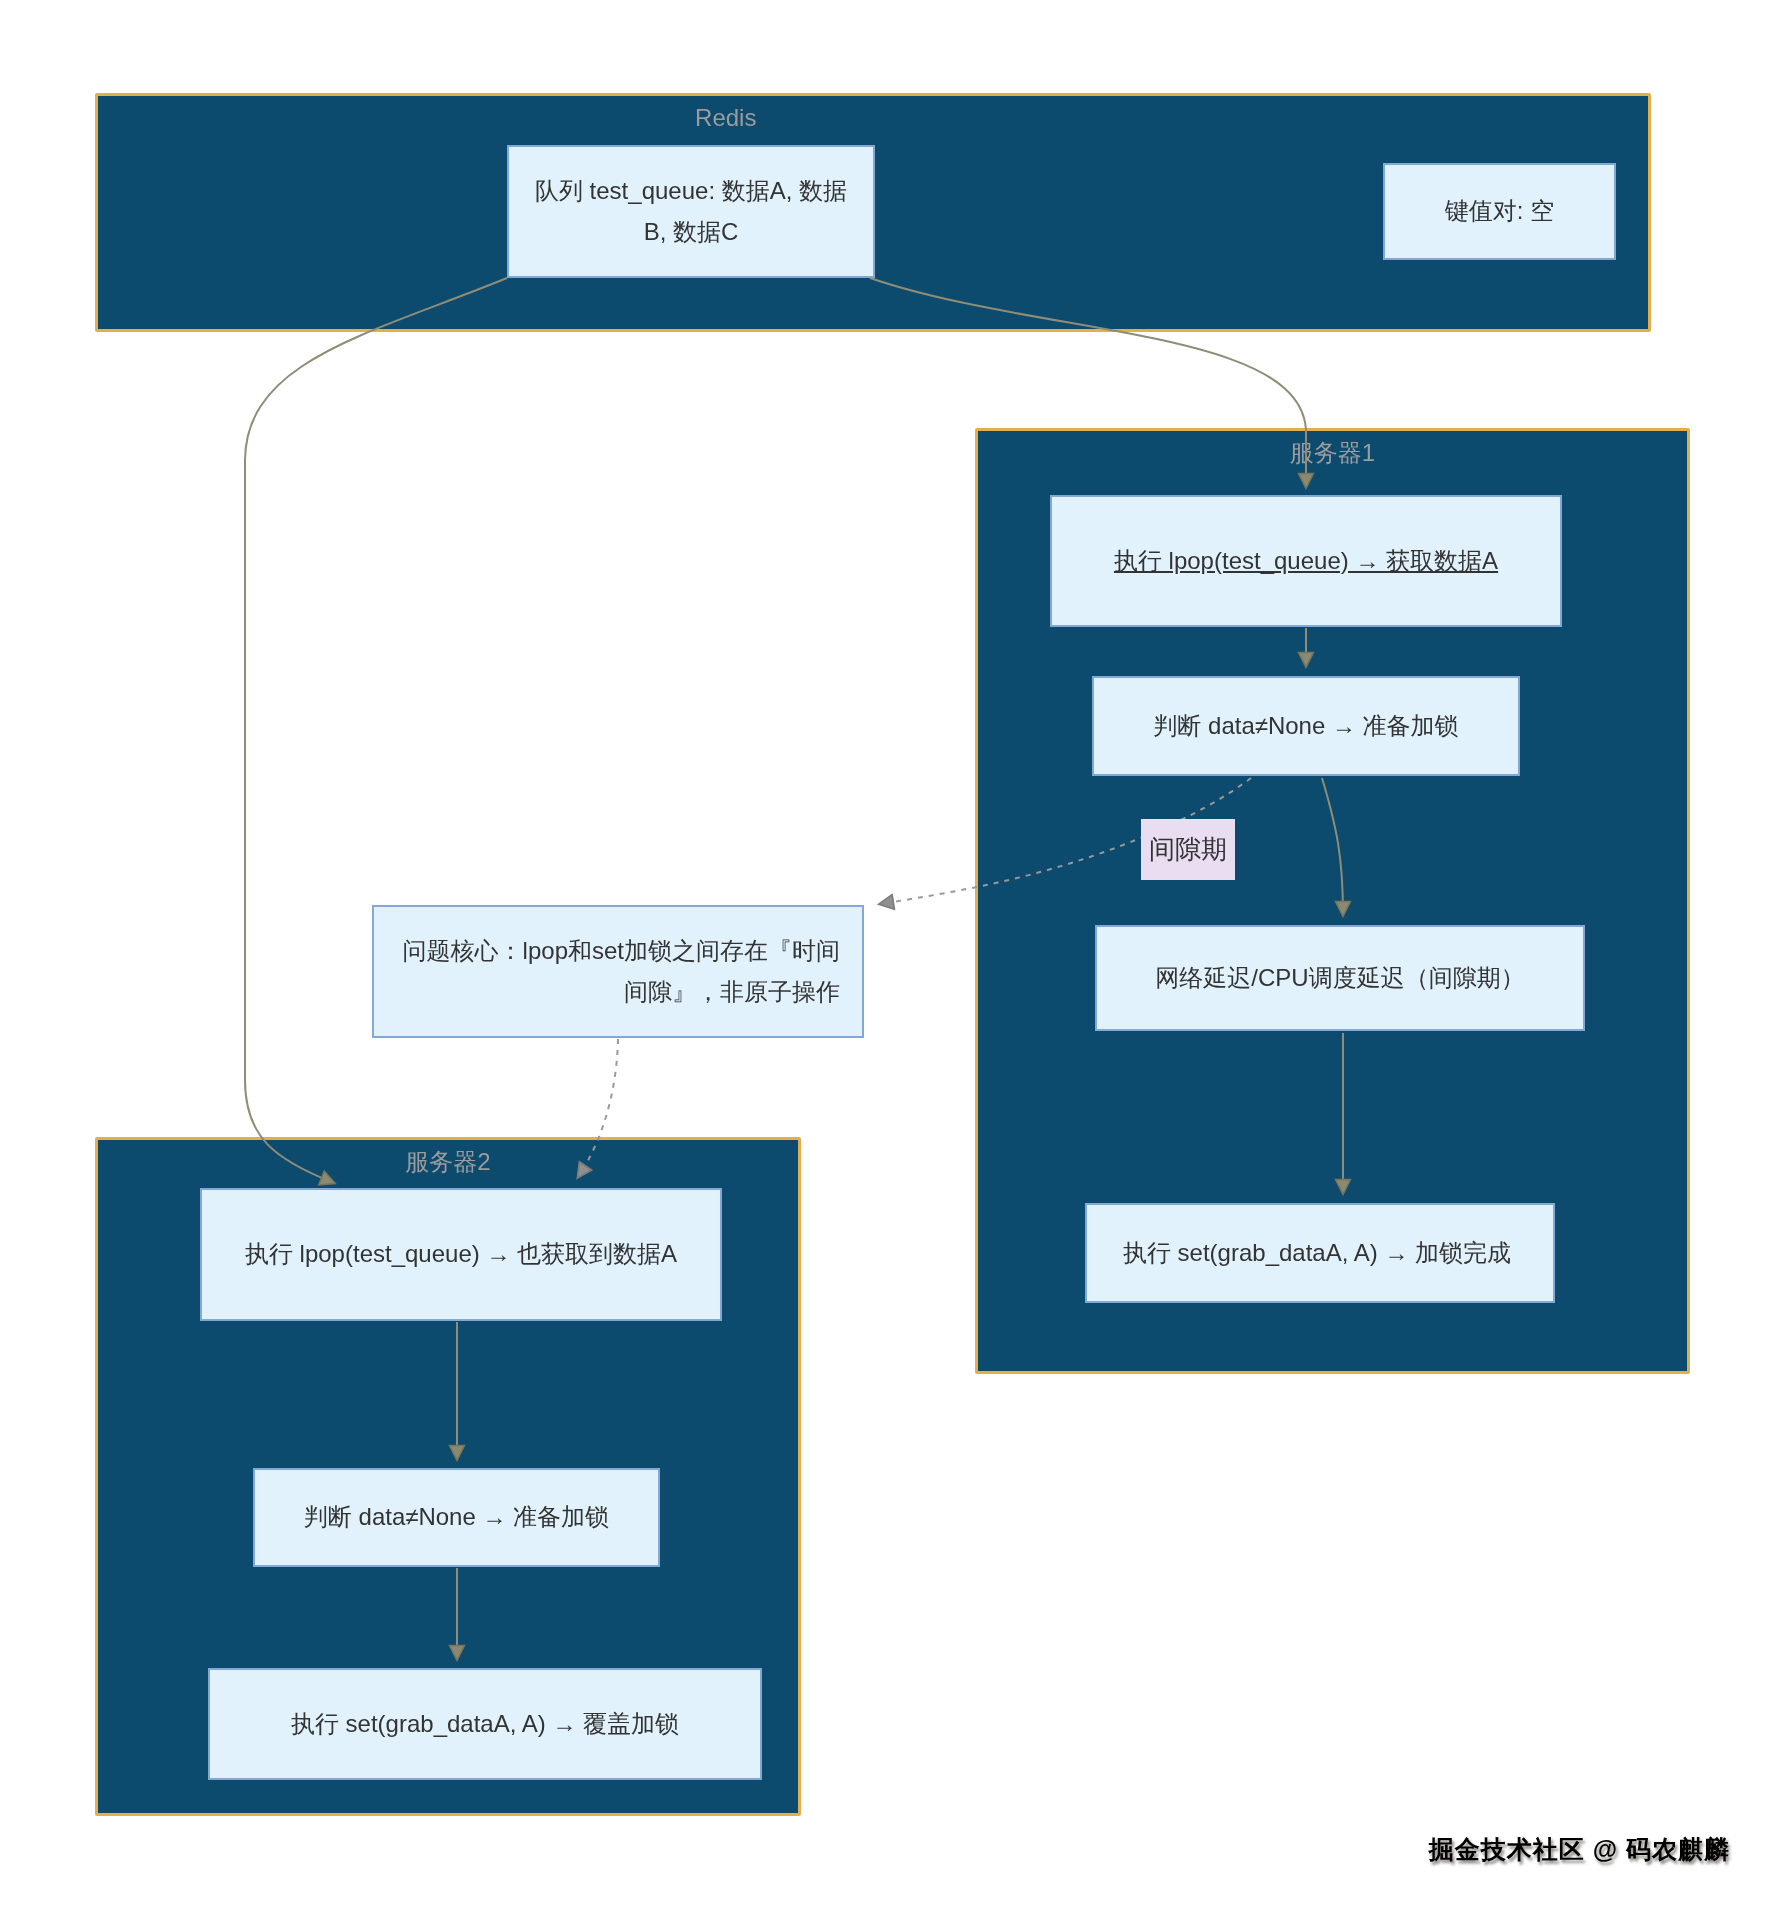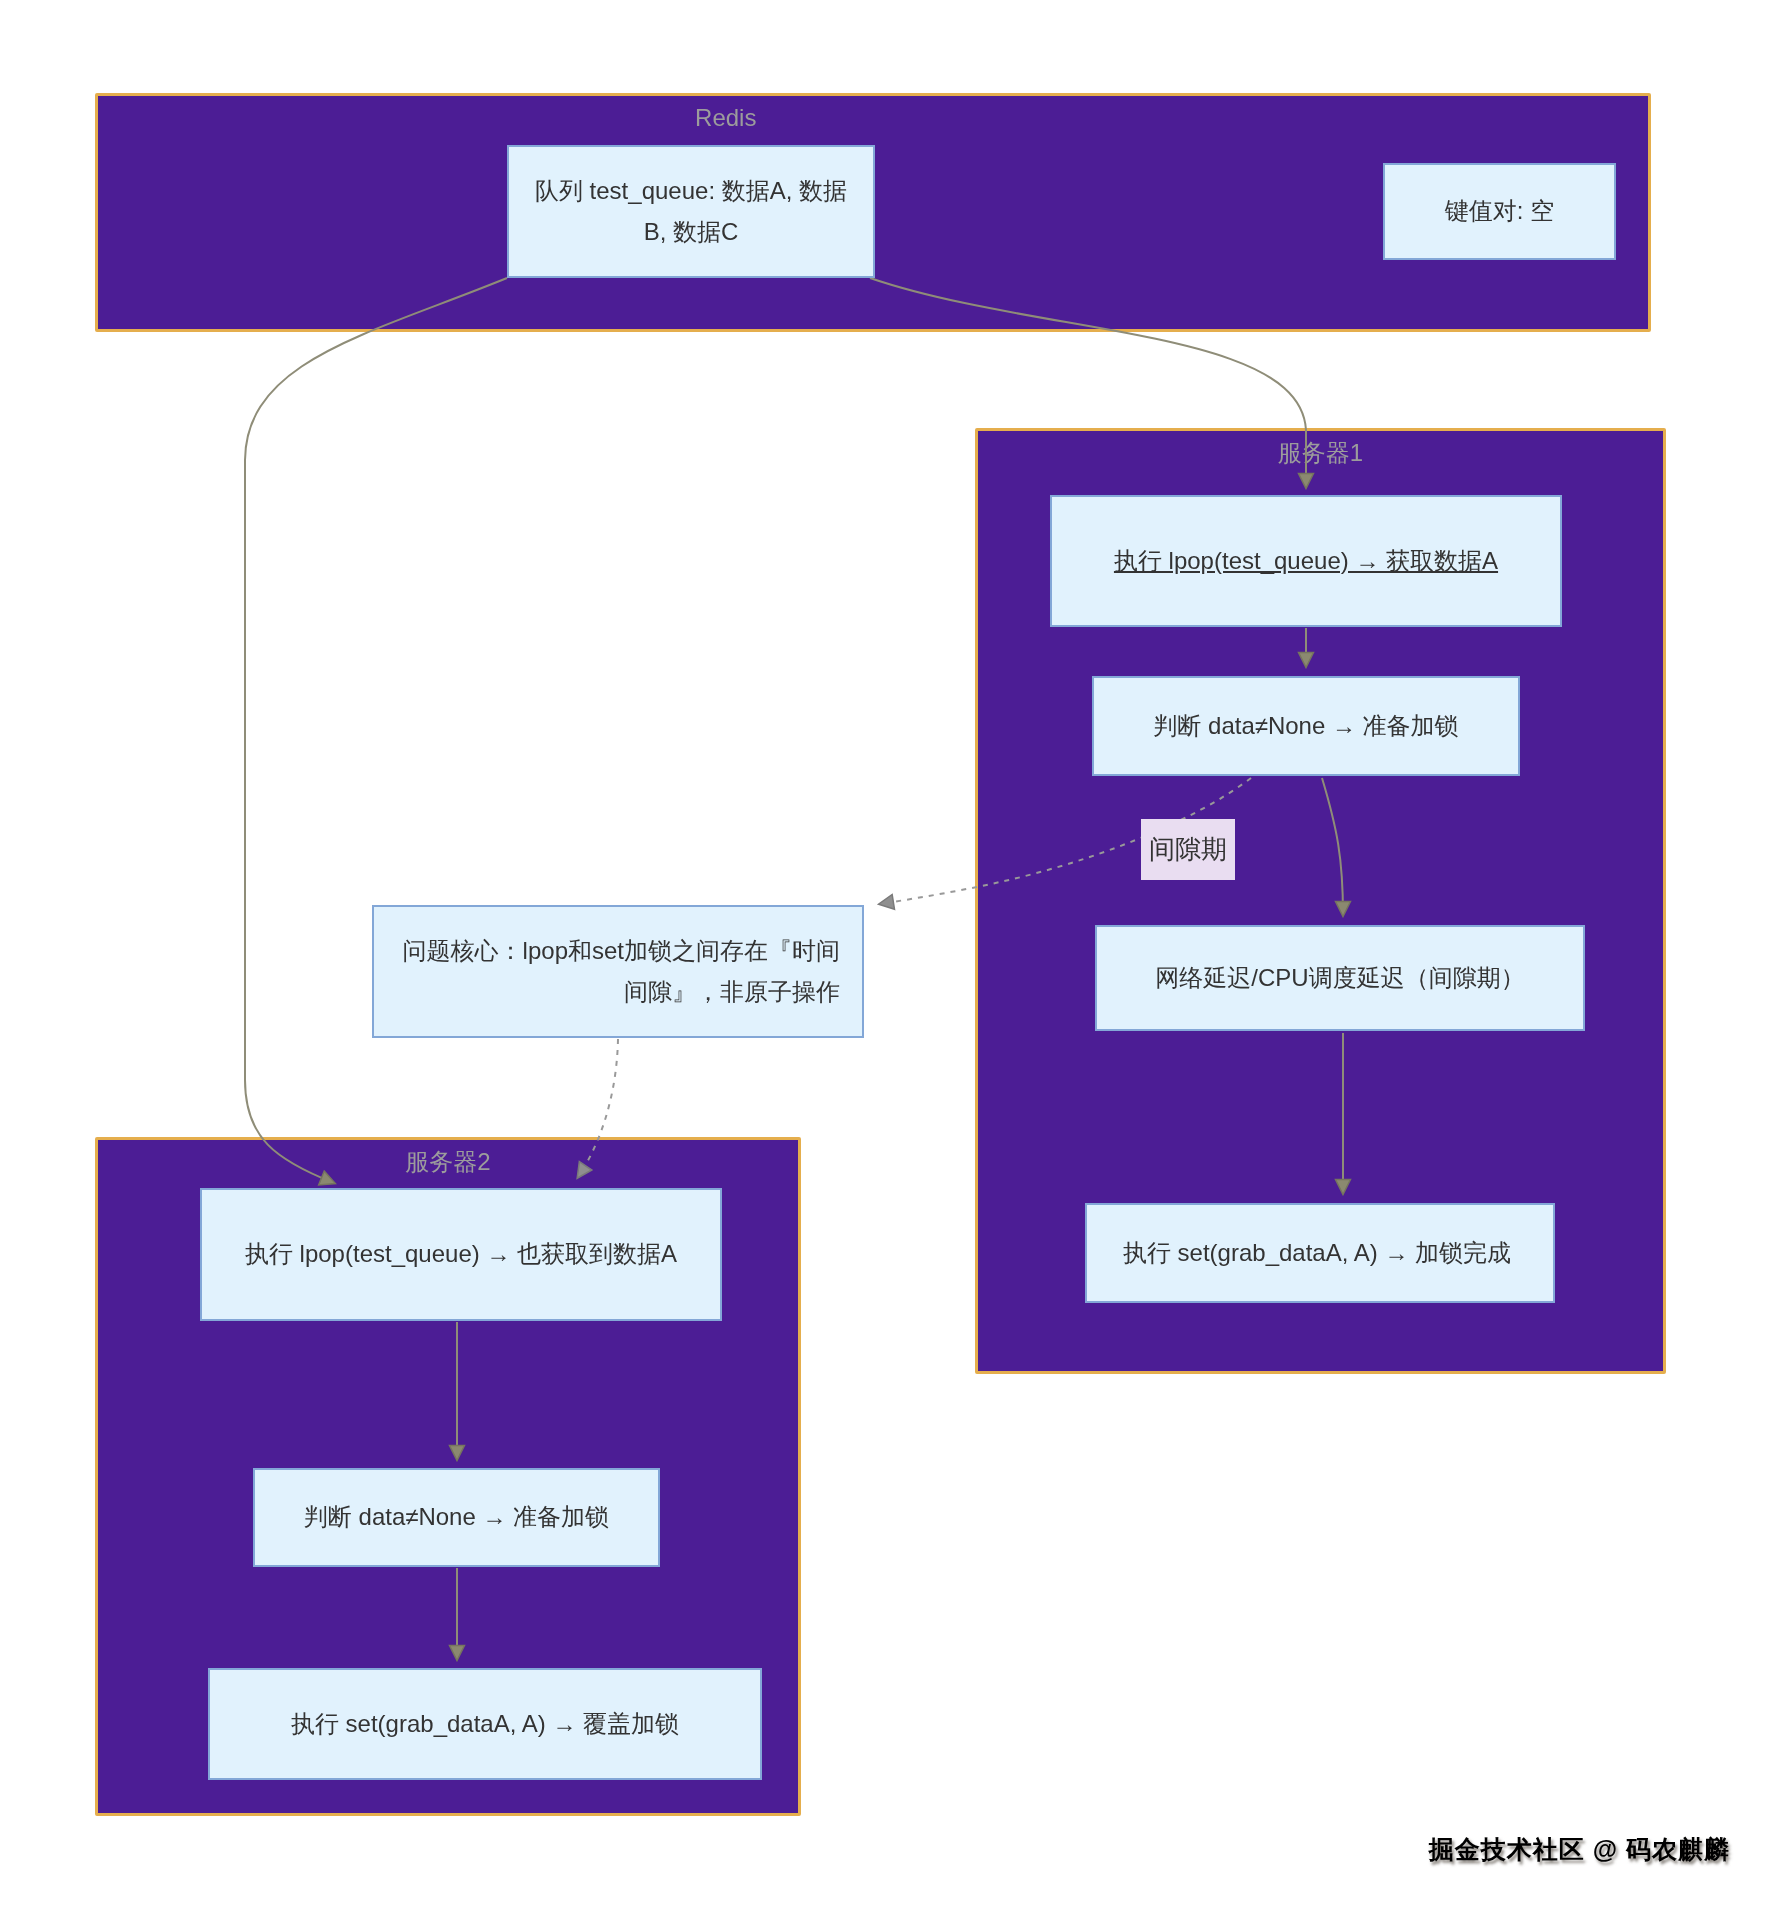--- a/index.html
+++ b/index.html
@@ -1,21 +1,21 @@
 <!DOCTYPE html>
 <html><head>
 <meta charset="utf-8">
 <style>
   html,body{margin:0;padding:0;background:#ffffff;}
   #canvas{
     position:relative;width:1765px;height:1908px;background:#ffffff;overflow:hidden;
     font-family:"Liberation Sans","DejaVu Sans",sans-serif;
   }
   .container{
-    position:absolute;background:#4c1d95;border:3px solid #e5ae4d;border-radius:2px;
+    position:absolute;background:#0c4a6e;border:3px solid #e5ae4d;border-radius:2px;
   }
   .ctitle{
     position:absolute;top:8px;left:0;right:0;text-align:center;
     color:#9c9c9c;font-size:24px;line-height:1.2;white-space:nowrap;
   }
   .ctitle.redis-title{left:-19%;}  
   .node{
     position:absolute;background:#e1f2fd;border:2px solid #83a7d7;
     display:flex;align-items:center;justify-content:center;
     text-align:center;color:#333333;font-size:24px;line-height:1.7;
@@ -33,21 +33,21 @@
 </style>
 </head>
 <body>
 
 <div id="canvas">
 
   <div class="container" style="left:95px;top:93px;width:1550px;height:233px;">
     <div class="ctitle redis-title">Redis</div>
   </div>
 
-  <div class="container" style="left:975px;top:428px;width:685px;height:940px;">
+  <div class="container" style="left:975px;top:428px;width:685px;height:940px;padding-left:24px;">
     <div class="ctitle">服务器1</div>
   </div>
 
   <div class="container" style="left:95px;top:1137px;width:700px;height:673px;">
     <div class="ctitle">服务器2</div>
   </div>
 
   <svg id="edges" viewBox="0 0 1765 1908" xmlns="http://www.w3.org/2000/svg">
     <defs>
       <marker id="arrowSolid" viewBox="0 0 12 12" refX="10" refY="6" markerWidth="9" markerHeight="9" orient="auto-start-reverse">

